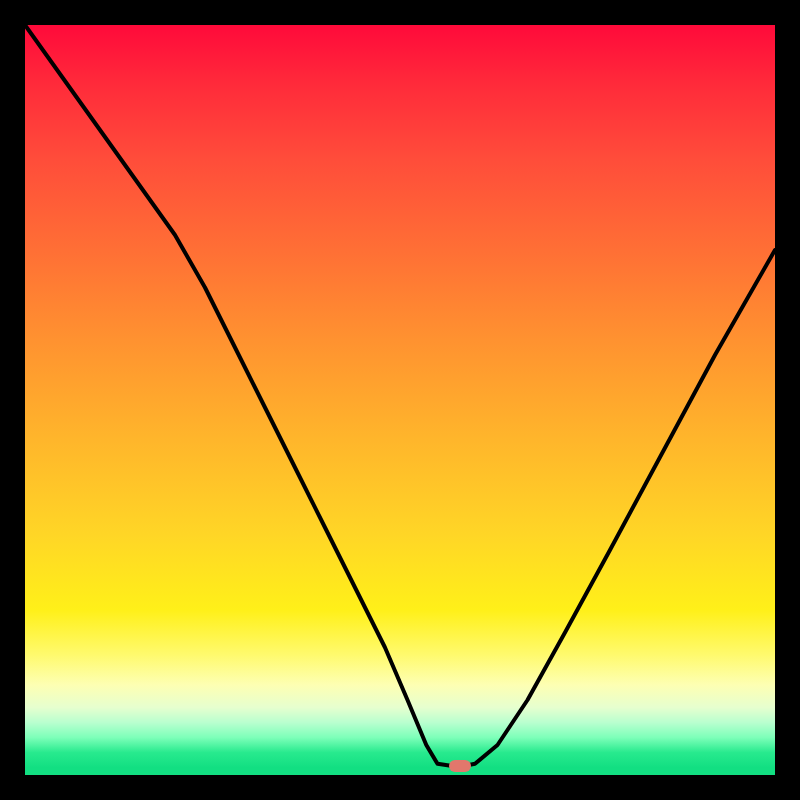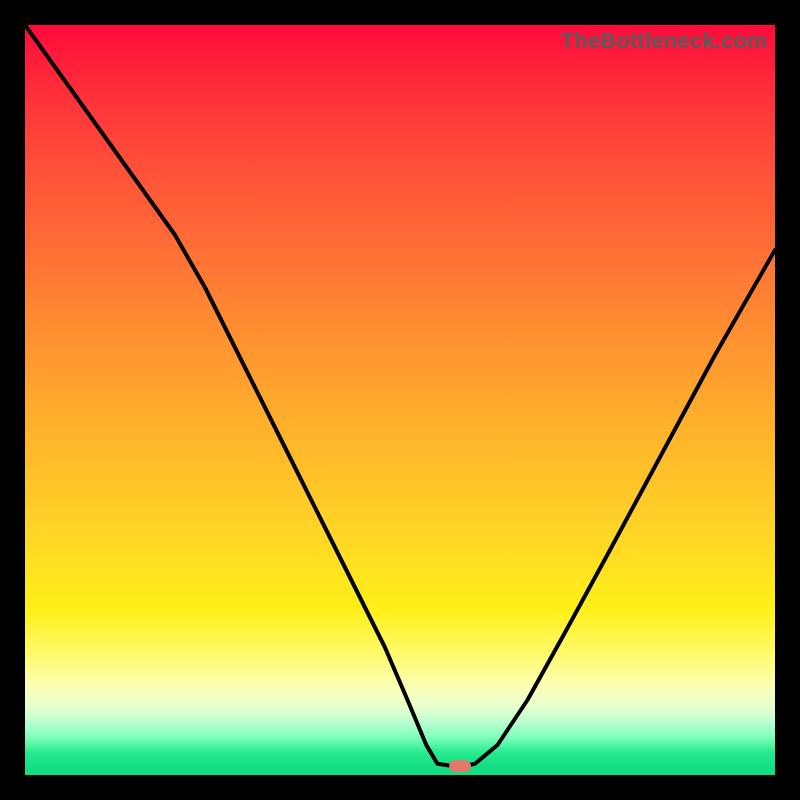--- a/index.html
+++ b/index.html
@@ -67,19 +67,18 @@
     background: #e2776c;
     border-radius: 6px;
     transform: translate(-50%, -50%);
   }
 </style>
 </head>
 <body>
 
 <div class="frame">
   <div class="plot">
-    <div class="watermark">TheBottleneck.com</div>
     <svg class="curve" viewBox="0 0 750 750" preserveAspectRatio="none">
       <path fill="none" stroke-width="4" stroke-linejoin="round" stroke-linecap="round" d="M0.0 0.0 L37.5 52.5 L75.0 105.0 L112.5 157.5 L150.0 210.0 L180.0 262.5 L210.0 322.5 L240.0 382.5 L270.0 442.5 L300.0 502.5 L330.0 562.5 L360.0 622.5 L382.5 675.0 L401.3 720.0 L412.5 738.8 L427.5 741.0 L438.8 741.0 L450.0 738.8 L472.5 720.0 L502.5 675.0 L540.0 607.5 L585.0 525.0 L637.5 427.5 L690.0 330.0 L750.0 225.0" id="curve-path" stroke="#000000"></path>
     </svg>
     <div class="min-marker" id="min-marker" background="#e2776c" style="left: 435px; top: 741px;"></div>
   </div>
 </div>
 
 </body></html>

